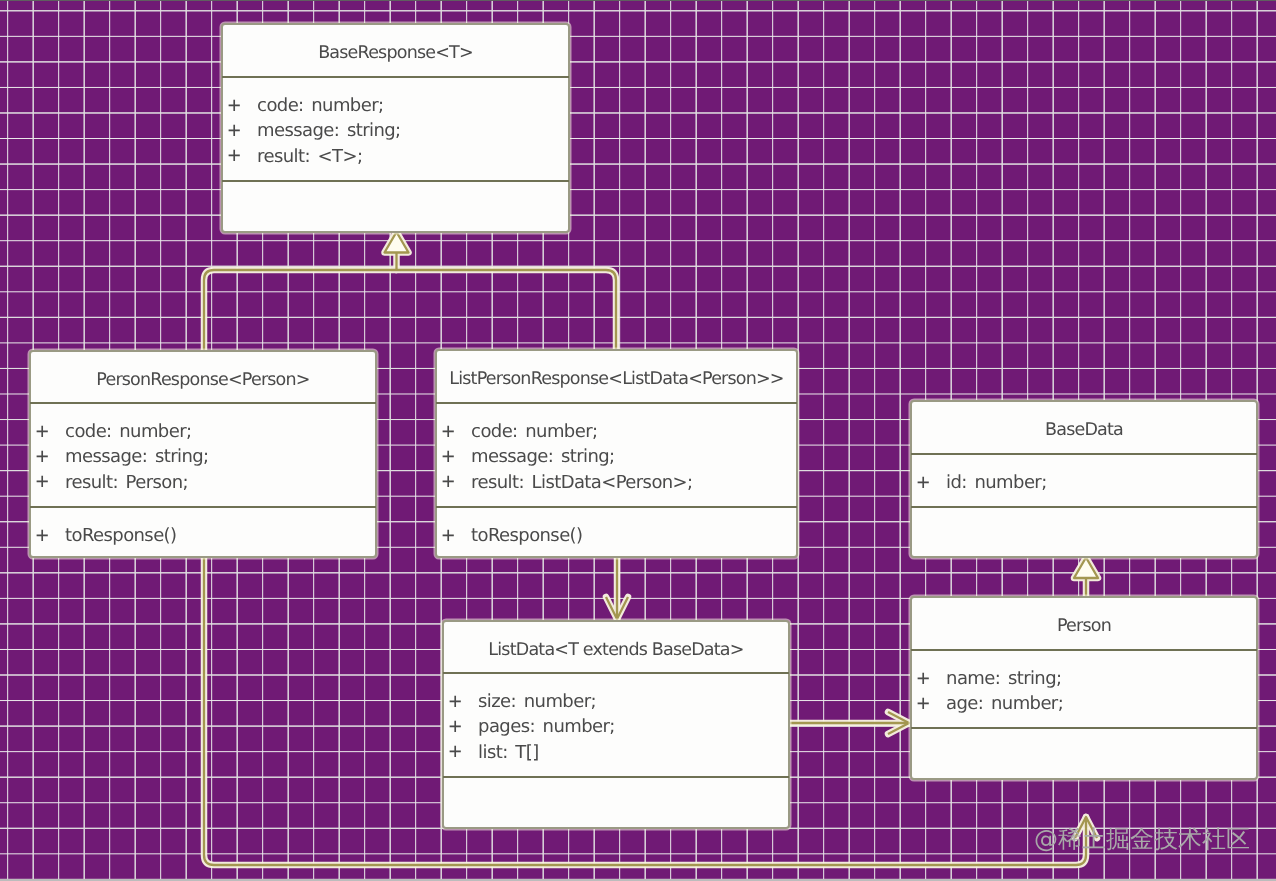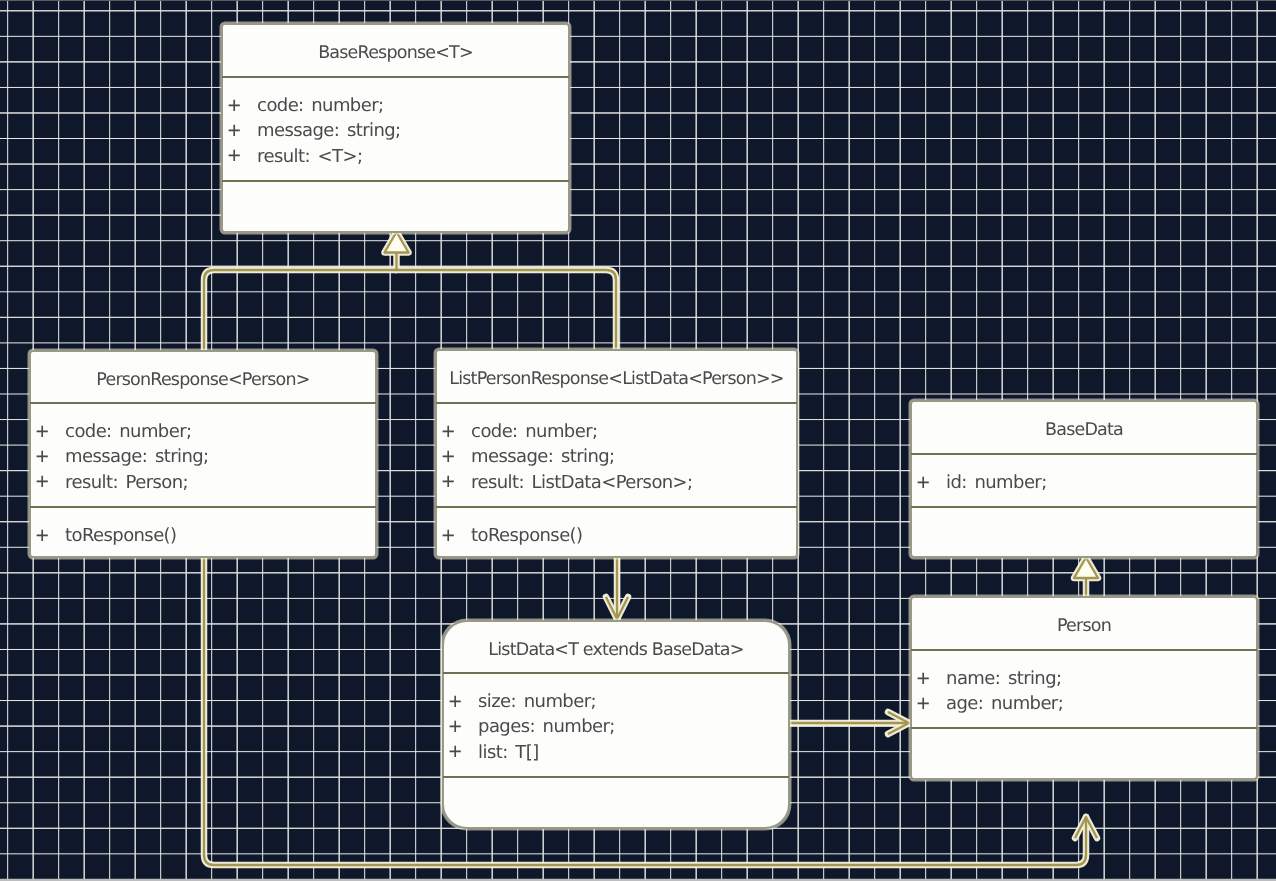--- a/index.html
+++ b/index.html
@@ -2,21 +2,21 @@
 <html><head>
 <meta charset="utf-8">
 <title>UML Class Diagram</title>
 <style>
   html,body{margin:0;padding:0;background:#ffffff;}
   body{
     width:1276px;height:881px;overflow:hidden;
     font-family:"DejaVu Sans", sans-serif;
     -webkit-font-smoothing:antialiased;text-rendering:geometricPrecision;
   }
-  #canvas{position:relative;width:1276px;height:881px;overflow:hidden;background:#0f172a;}
+  #canvas{position:relative;width:1276px;height:881px;overflow:hidden;background:#701a75;}
 
   
   .grid{position:absolute;left:0;top:0;width:1276px;height:881px;
     background-image:
       linear-gradient(to right, #dedede 1px, transparent 1px),
       linear-gradient(to bottom, #dedede 1px, transparent 1px),
       linear-gradient(to right, #ededed 1px, transparent 1px),
       linear-gradient(to bottom, #ededed 1px, transparent 1px);
     background-size: 51.0px 51.1px, 51.0px 51.1px, 25.5px 25.55px, 25.5px 25.55px;
     background-position: 32.7px 10.3px, 32.7px 10.3px, 32.7px 10.3px, 32.7px 10.3px;
@@ -153,21 +153,21 @@
   <div class="cls" style="left:910px;top:400px;width:348px;height:158px;">
     <div class="ctitle" style="top:28.0px;">BaseData</div>
     <div class="divider" style="top:51.0px;"></div>
     <div class="row" style="top:81.10px;">
       <span class="vis" style="left:4.5px;">+</span>
       <span class="mem" style="left:34.1px;">id: number;</span>
     </div>
     <div class="divider" style="top:104.0px;"></div>
   </div>
 
-  <div class="cls" style="left:442px;top:620px;width:348px;height:209px;border-radius:25px;">
+  <div class="cls" style="left:442px;top:620px;width:348px;height:209px;">
     <div class="ctitle" style="top:28.0px;">ListData&lt;T extends BaseData&gt;</div>
     <div class="divider" style="top:50.0px;"></div>
     <div class="row" style="top:80.10px;">
       <span class="vis" style="left:4.5px;">+</span>
       <span class="mem" style="left:34.1px;">size: number;</span>
     </div>
     <div class="row" style="top:105.45px;">
       <span class="vis" style="left:4.5px;">+</span>
       <span class="mem" style="left:34.1px;">pages: number;</span>
     </div>
@@ -185,13 +185,14 @@
       <span class="vis" style="left:4.5px;">+</span>
       <span class="mem" style="left:34.1px;">name: string;</span>
     </div>
     <div class="row" style="top:106.45px;">
       <span class="vis" style="left:4.5px;">+</span>
       <span class="mem" style="left:34.1px;">age: number;</span>
     </div>
     <div class="divider" style="top:129.0px;"></div>
   </div>
 
+  <div class="watermark" style="left:1034px;top:823.5px;">@稀土掘金技术社区</div>
 </div>
 
 </body></html>

